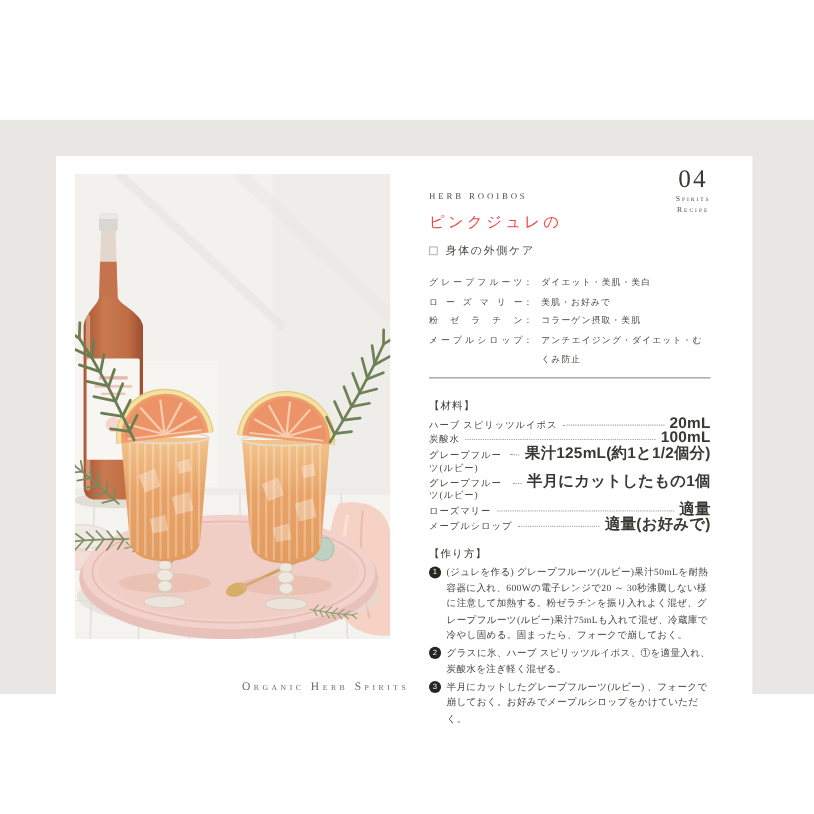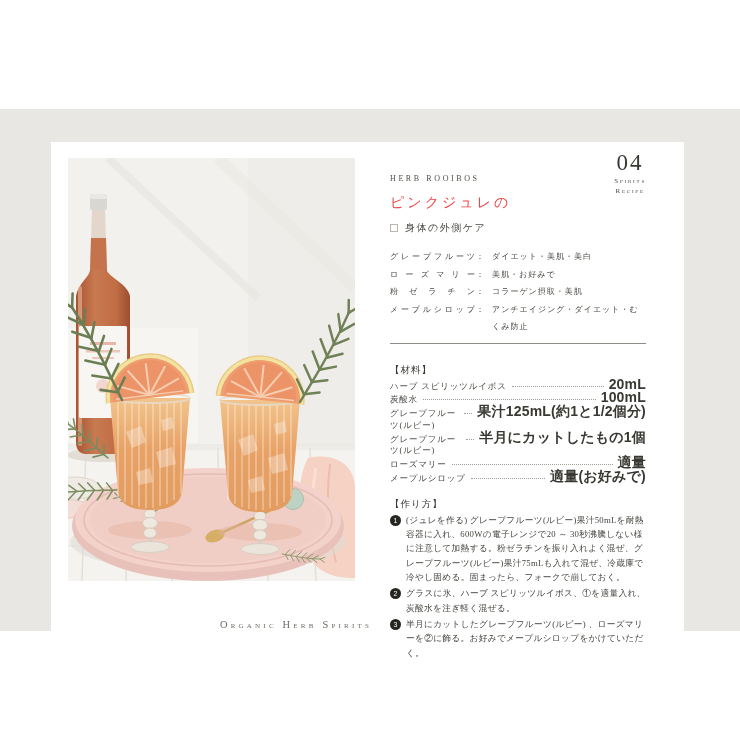--- a/index.html
+++ b/index.html
@@ -313,20 +313,20 @@
       <div class="step">
         <span class="step-num">1</span>
         <span class="step-text">(ジュレを作る) グレープフルーツ(ルビー)果汁50mLを耐熱容器に入れ、600Wの電子レンジで20 ～ 30秒沸騰しない様に注意して加熱する。粉ゼラチンを振り入れよく混ぜ、グレープフルーツ(ルビー)果汁75mLも入れて混ぜ、冷蔵庫で冷やし固める。固まったら、フォークで崩しておく。</span>
       </div>
       <div class="step">
         <span class="step-num">2</span>
         <span class="step-text">グラスに氷、ハーブ スピリッツルイボス、①を適量入れ、炭酸水を注ぎ軽く混ぜる。</span>
       </div>
       <div class="step">
         <span class="step-num">3</span>
-        <span class="step-text">半月にカットしたグレープフルーツ(ルビー) 、ローズマリーを②に飾る。お好みでメープルシロップをかけていただく。</span>
+        <span class="step-text">半月にカットしたグレープフルーツ(ルビー) 、フォークで崩しておく。お好みでメープルシロップをかけていただく。</span>
       </div>
     </div>
 
   </div>
 </div>
 
 <div class="footer">Organic Herb Spirits</div>
 
 </body></html>

